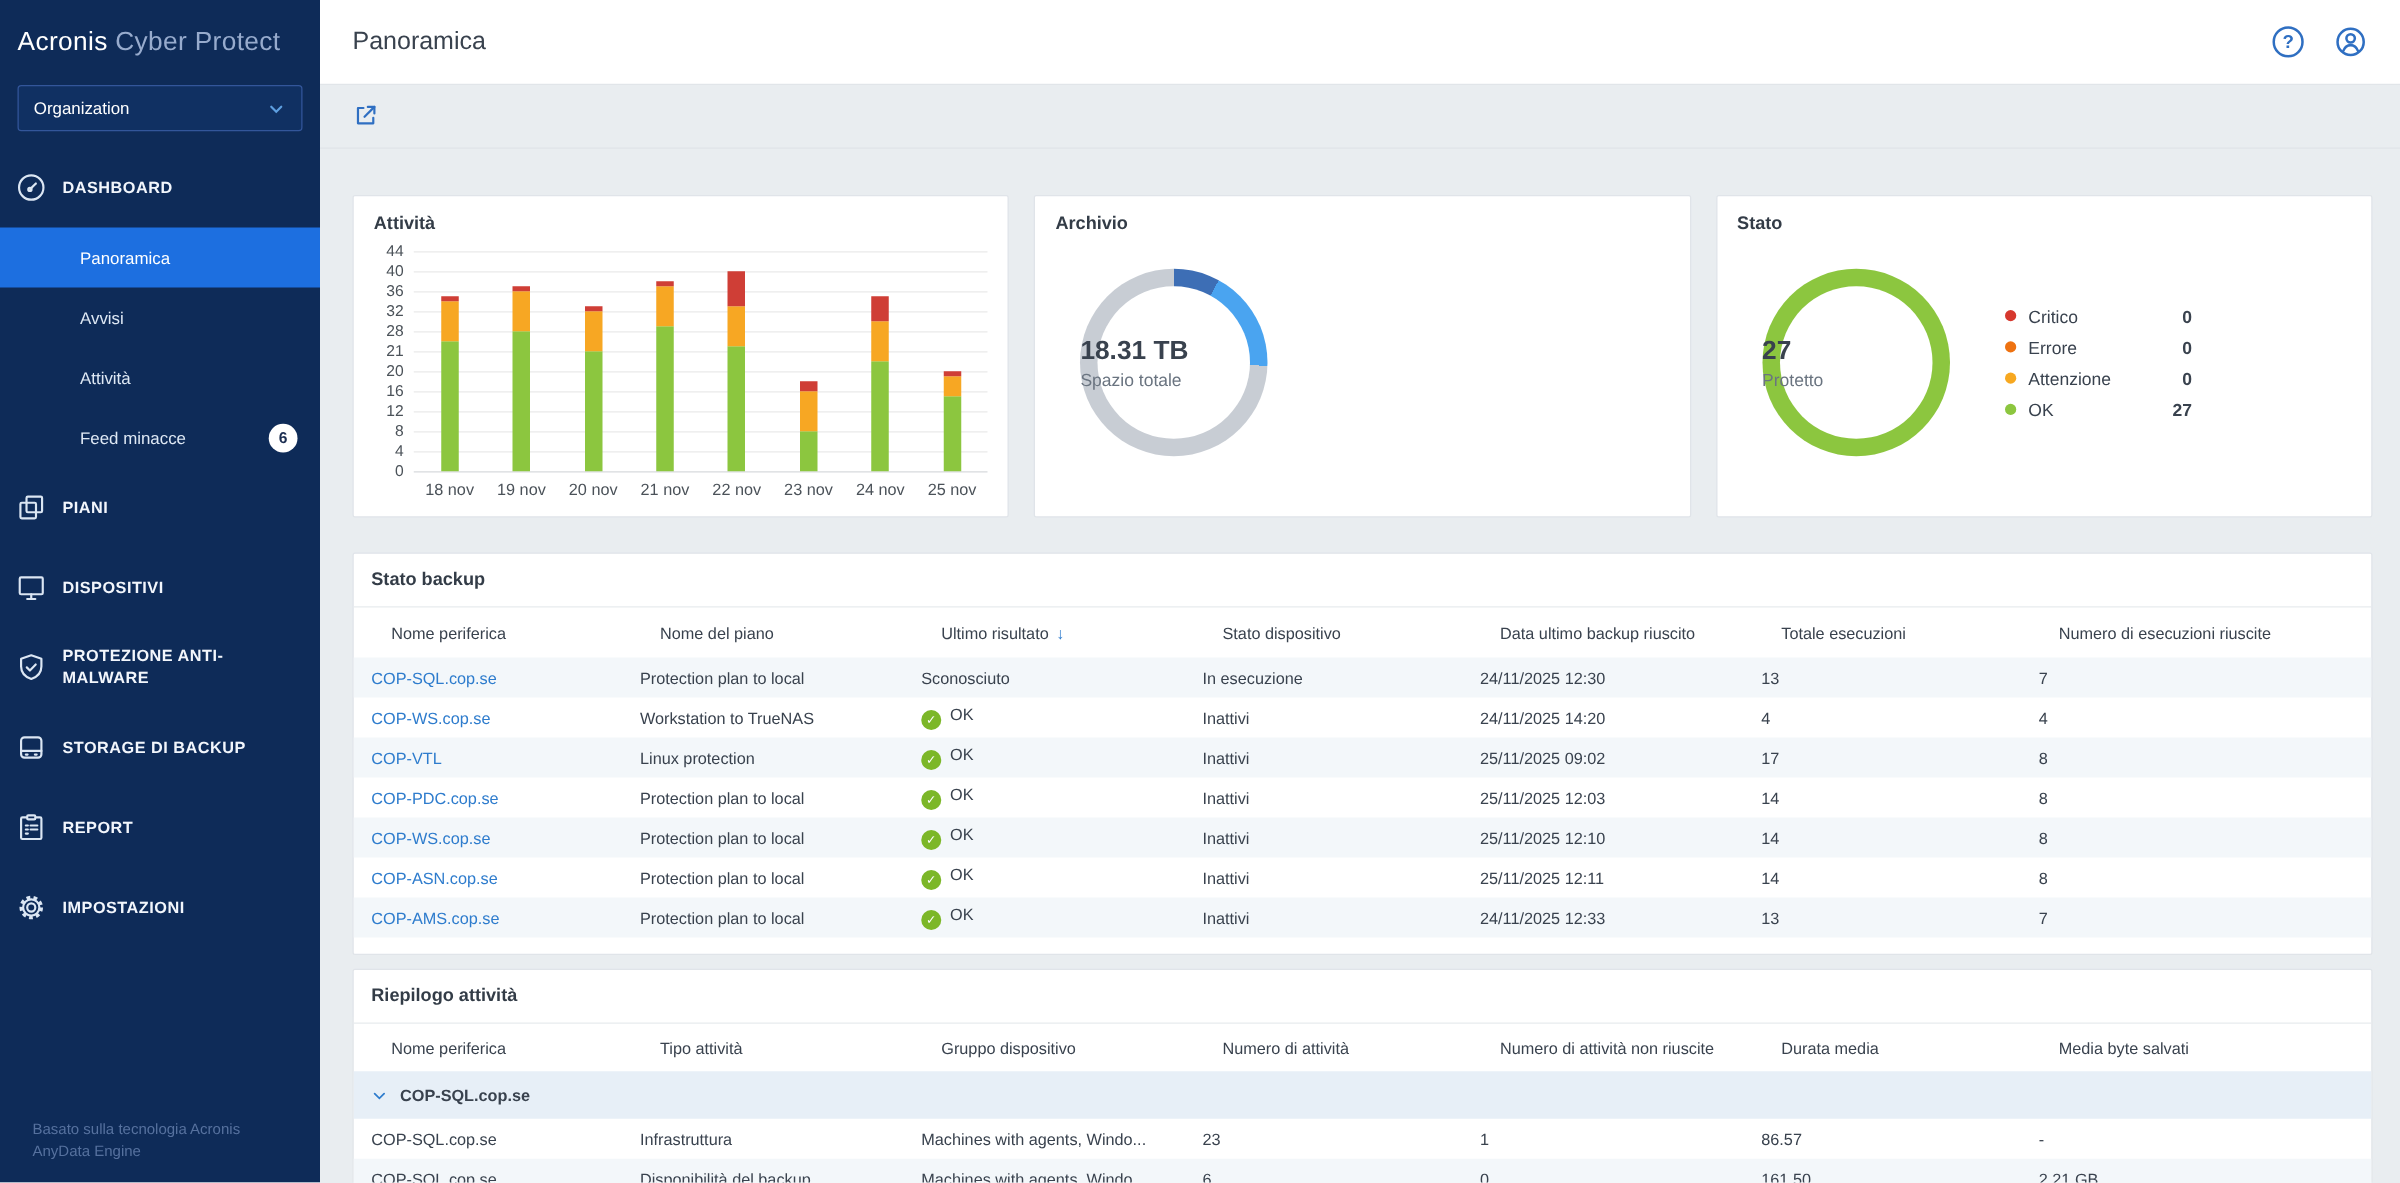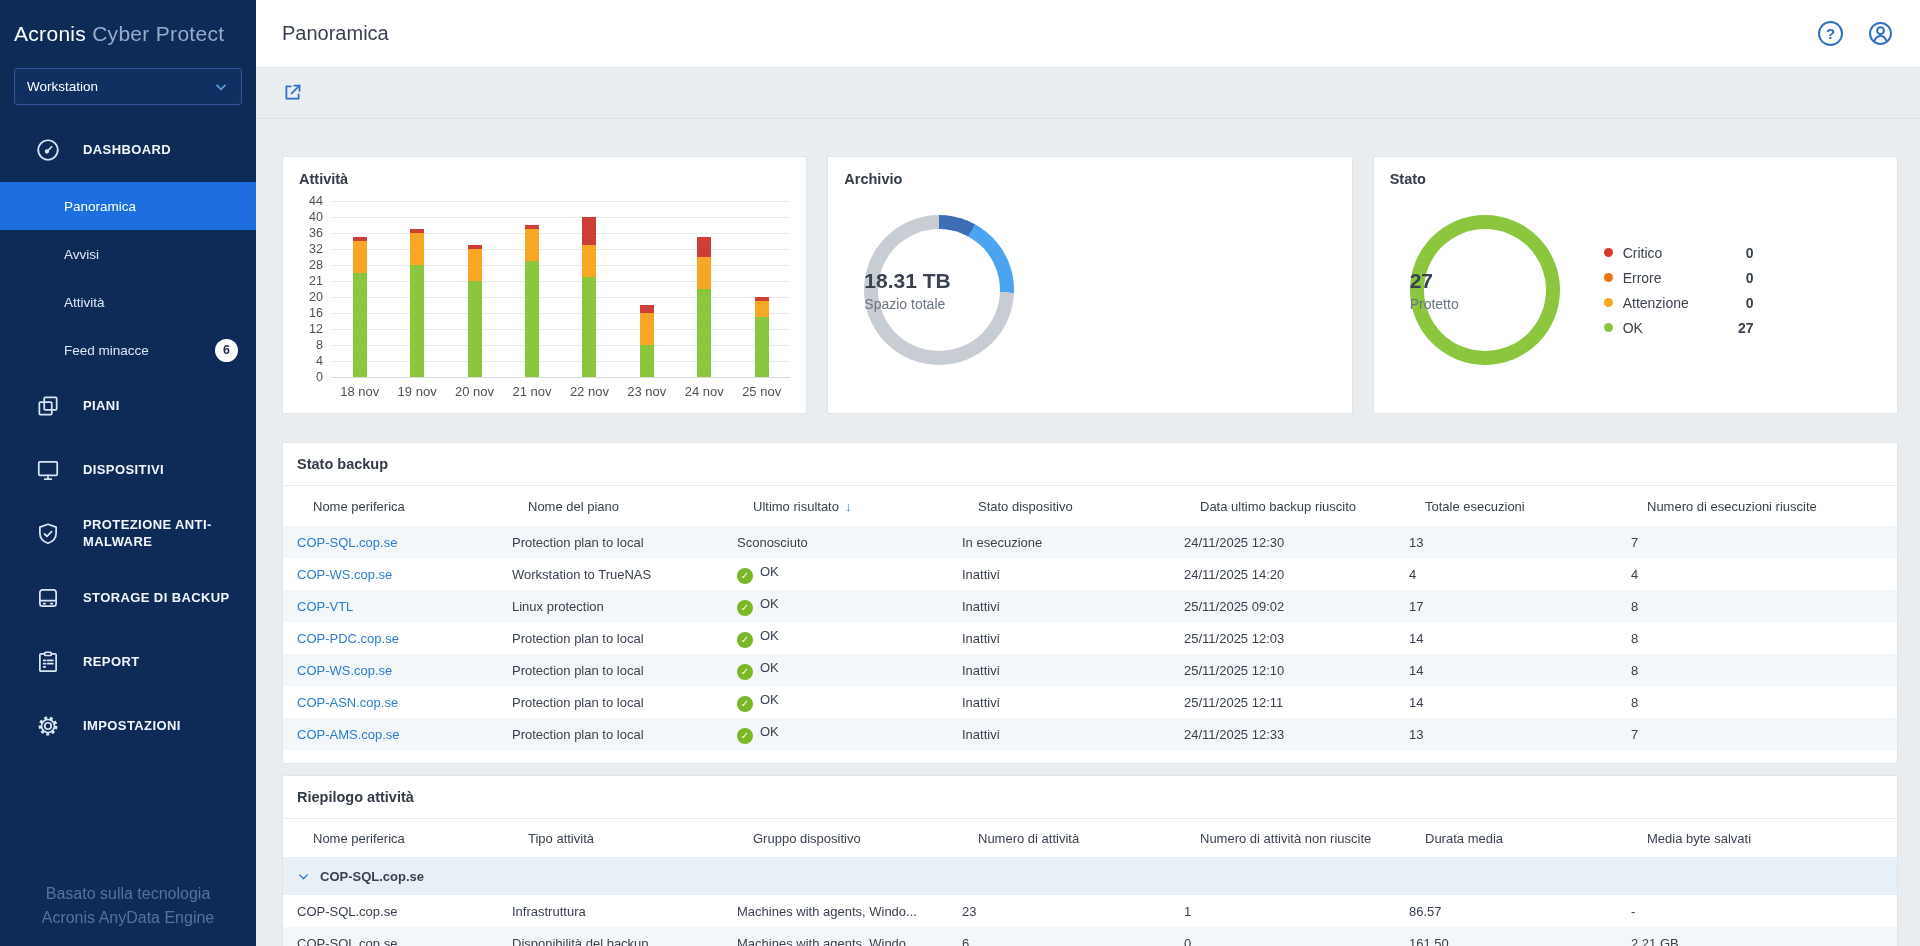--- a/index.html
+++ b/index.html
@@ -9,29 +9,29 @@
 
   
   .sidebar { position:absolute; left:0; top:0; width:256px; height:100%; background:#0e2b58; color:#eaf1fa; }
   .logo { padding:22px 0 0 14px; font-size:21px; white-space:nowrap; letter-spacing:.3px; }
   .logo .brand { color:#ffffff; font-weight:400; }
   .logo .product { color:#97abcd; font-weight:400; margin-left:6px; }
   .org-select { margin:22px 14px 0; height:37px; border:1px solid #33569a; border-radius:3px; background:#103062;
                 display:flex; align-items:center; padding:0 12px; font-size:13.5px; color:#fff; cursor:pointer; }
   .org-select .chev { margin-left:auto; display:flex; }
   nav { margin-top:13px; }
-  .nav-section { min-height:64px; display:flex; align-items:center; gap:22px; padding:6px 10px 6px 35px; cursor:pointer; }
+  .nav-section { min-height:64px; display:flex; align-items:center; gap:12px; padding:6px 10px 6px 12px; cursor:pointer; }
   .nav-section .nav-icon { width:26px; height:26px; flex:none; display:flex; align-items:center; justify-content:center; }
   .nav-section .nav-label { font-size:13px; font-weight:700; letter-spacing:.4px; color:#f2f6fc; line-height:1.3; }
   .nav-sub { height:48px; display:flex; align-items:center; padding-left:64px; font-size:13.5px; color:#dfe9f5; cursor:pointer; }
   .nav-sub.selected { background:#1d6fe0; color:#ffffff; }
   .badge { margin-left:auto; margin-right:18px; width:23px; height:23px; border-radius:50%; background:#ffffff;
            color:#1c2e52; font-size:12.5px; font-weight:700; display:flex; align-items:center; justify-content:center; }
-  .sidebar-footer { position:absolute; bottom:16px; left:0; width:100%; padding:0 26px; text-align:center;
-                    font-size:16px; line-height:1.5; color:#56719e; }
+  .sidebar-footer { position:absolute; bottom:16px; left:0; width:100%; padding:0 26px; 
+                    font-size:12px; line-height:1.5; color:#56719e; }
 
   
   .main { position:absolute; left:256px; top:0; right:0; height:100%; }
   .topbar { height:67px; background:#ffffff; box-shadow:0 1px 0 #e1e5e9; display:flex; align-items:center; padding:0 26px; position:relative; z-index:2; }
   .topbar h1 { font-size:20px; font-weight:400; color:#39424e; }
   .topbar-icons { margin-left:auto; display:flex; align-items:center; gap:24px; }
   .icon-circle { width:25px; height:25px; border:2px solid #2f6fc2; border-radius:50%; color:#2f6fc2;
                  display:flex; align-items:center; justify-content:center; font-size:15px; font-weight:700; cursor:pointer; }
   .toolbar { height:52px; display:flex; align-items:center; padding:0 26px; border-bottom:1px solid #dfe3e8; }
 
@@ -88,21 +88,21 @@
 </head>
 <body>
 
 <div class="screen">
 
   <aside class="sidebar">
     <div class="logo">
       <span class="brand">Acronis</span><span class="product">Cyber Protect</span>
     </div>
     <div class="org-select">
-      <span>Workstation</span>
+      <span>Organization</span>
       <span class="chev">
         <svg width="16" height="16" viewBox="0 0 24 24" fill="none" stroke="#5e9fe0" stroke-width="2.6" stroke-linecap="round">
             <path d="M6 9.5l6 6 6-6"></path>
           </svg>
       </span>
     </div>
     <nav>
       <div class="nav-section">
         <span class="nav-icon">
           <svg width="26" height="26" viewBox="0 0 24 24" fill="none" stroke="#dbe6f3" stroke-width="1.6" stroke-linecap="round">

